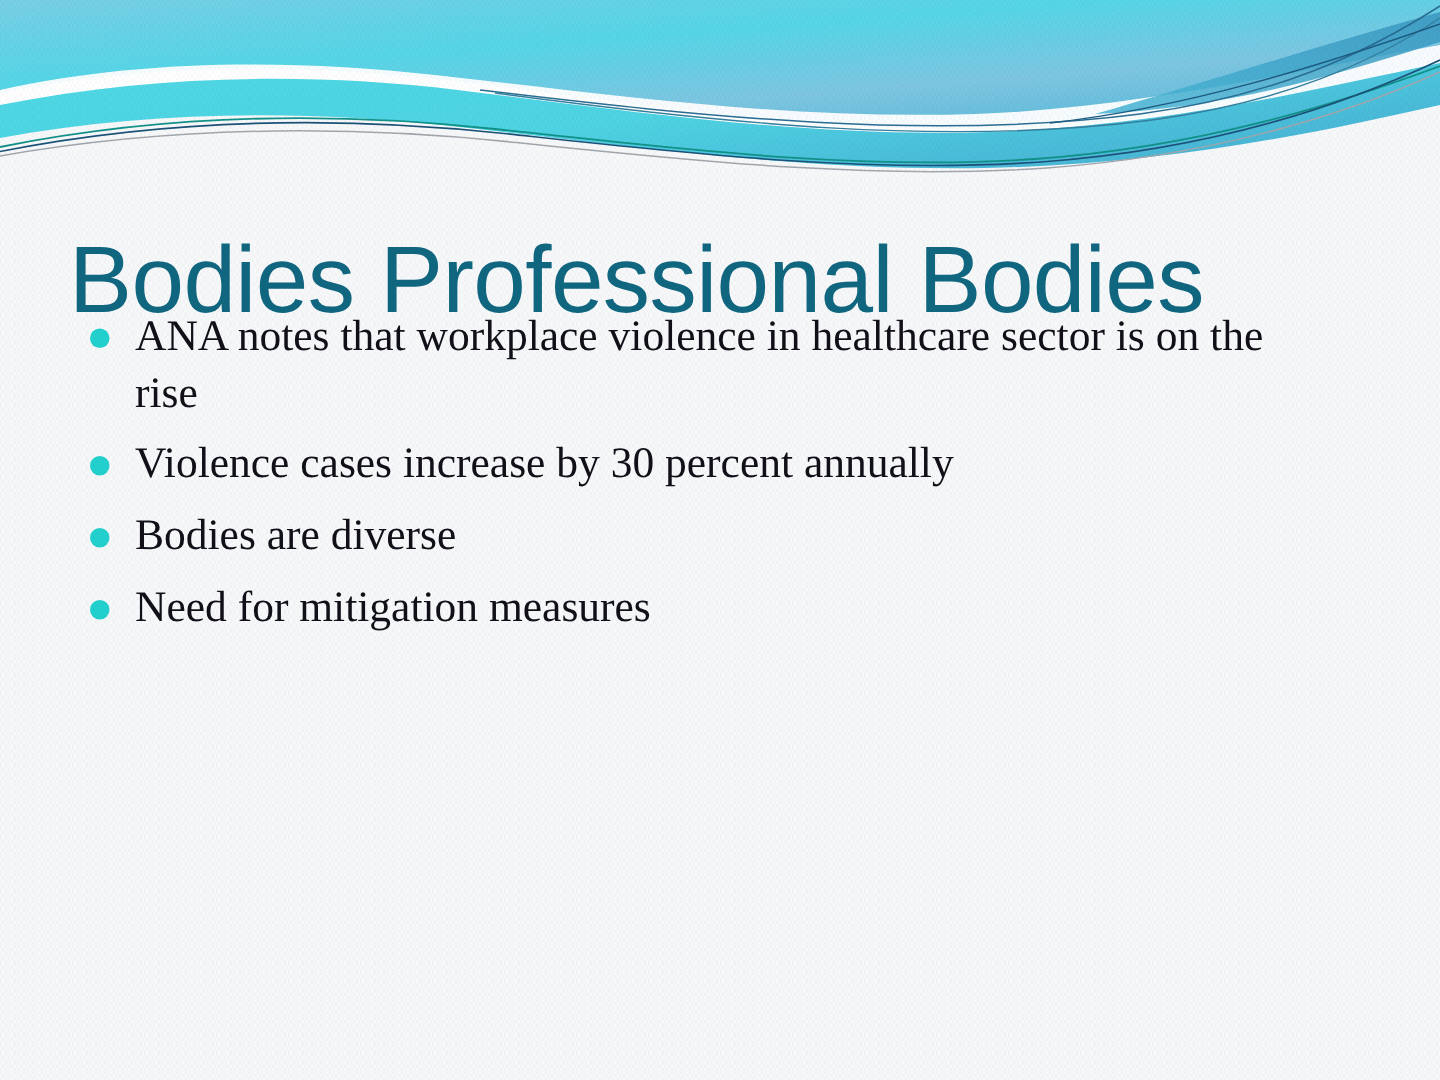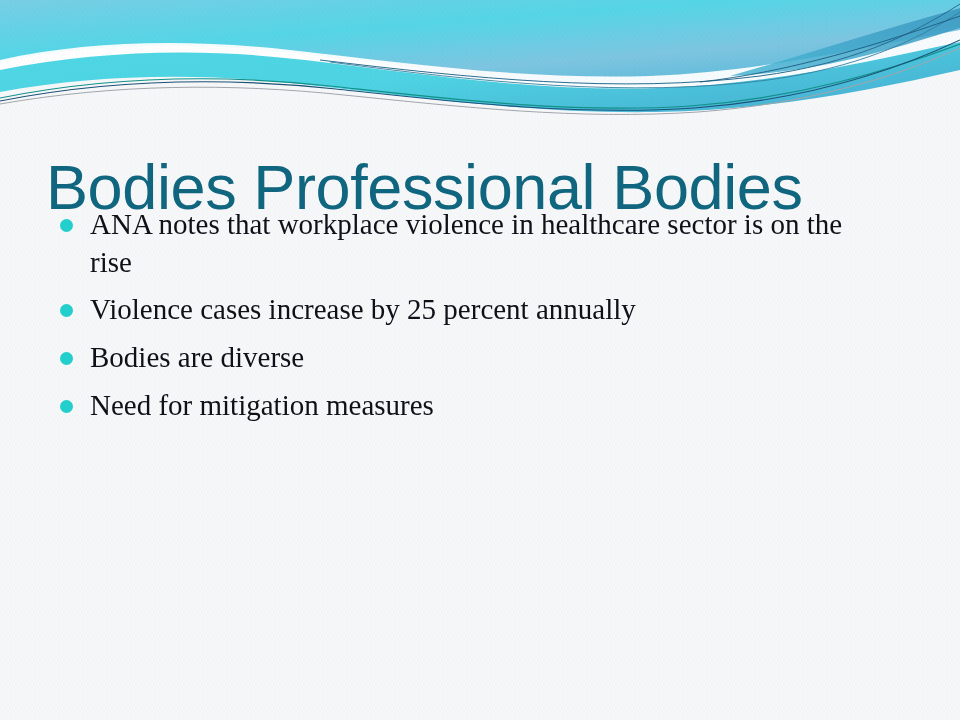--- a/index.html
+++ b/index.html
@@ -173,21 +173,21 @@
 
     <h1 id="title">Bodies Professional Bodies</h1>
 
     <ul id="bullet-list">
       <li class="bullet-item">
         <span class="bullet-marker"></span>
         <span class="bullet-text">ANA notes that workplace violence in healthcare sector is on the rise</span>
       </li>
       <li class="bullet-item">
         <span class="bullet-marker"></span>
-        <span class="bullet-text">Violence cases increase by 25 percent annually</span>
+        <span class="bullet-text">Violence cases increase by 30 percent annually</span>
       </li>
       <li class="bullet-item">
         <span class="bullet-marker"></span>
         <span class="bullet-text">Bodies are diverse</span>
       </li>
       <li class="bullet-item">
         <span class="bullet-marker"></span>
         <span class="bullet-text">Need for mitigation measures</span>
       </li>
     </ul>

